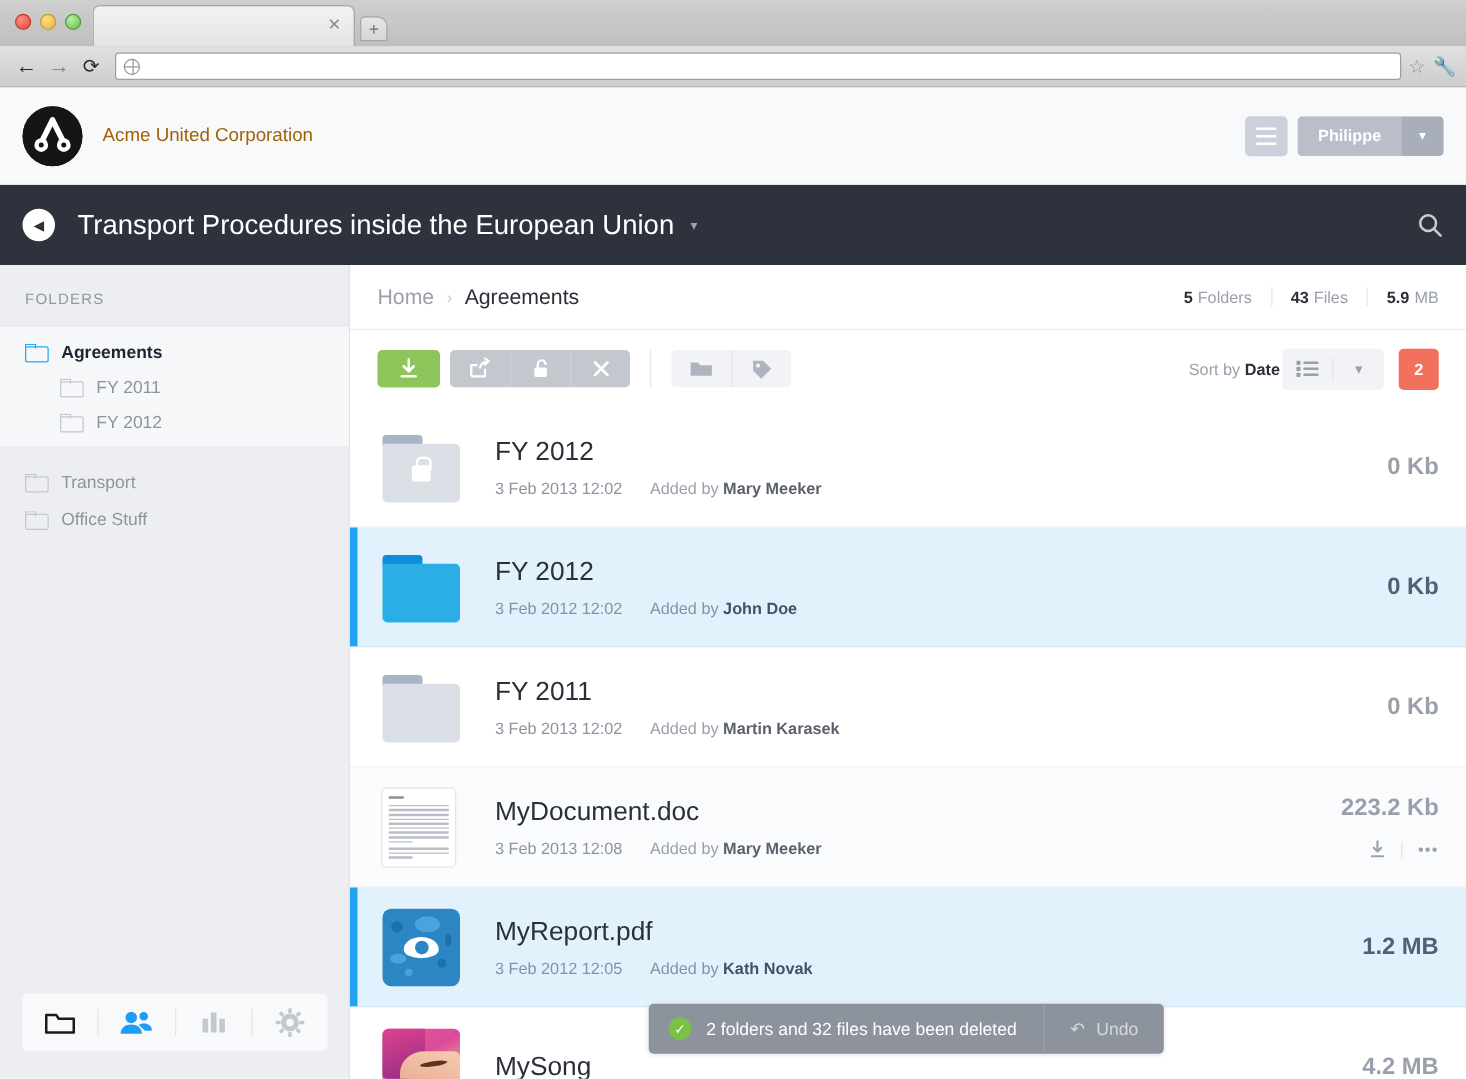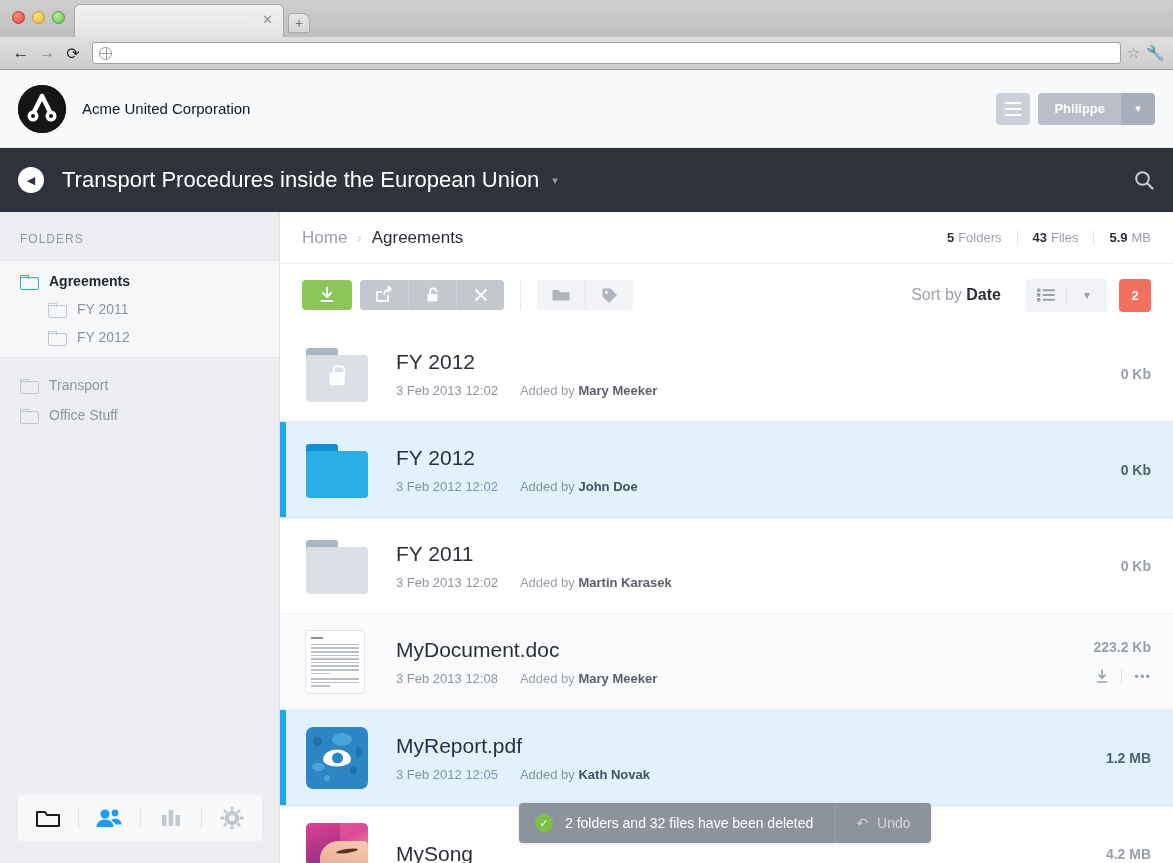--- a/index.html
+++ b/index.html
@@ -72,21 +72,21 @@
   
   .app-header {
     position: absolute; top: 70px; left: 0; width: 1173px; height: 78px;
     background: #f8f9fb; border-bottom: 1px solid #e6e8ec;
     display: flex; align-items: center; padding: 0 18px;
   }
   .logo {
     width: 48px; height: 48px; border-radius: 50%; background: #151515;
     position: relative; flex-shrink: 0;
   }
-  .brand { margin-left: 16px; font-size: 15px; color: #0f172a; text-align: center; }
+  .brand { margin-left: 16px; font-size: 15px; color: #a16207; text-align: center; }
   .header-right { margin-left: auto; display: flex; align-items: center; gap: 8px; }
   .hamburger {
     width: 34px; height: 32px; background: #ccd0da; border-radius: 4px;
     display: flex; flex-direction: column; justify-content: center;
     align-items: center; gap: 4px; cursor: pointer;
   }
   .hamburger i { display: block; width: 16px; height: 2px; background: #fff; }
   .userbtn { display: flex; height: 32px; border-radius: 4px; overflow: hidden; cursor: pointer; }
   .userbtn .name {
     background: #b9bec9; color: #fff; font-size: 13px; font-weight: bold;
@@ -171,21 +171,21 @@
   .tb-btn.green { background: #8cc55a; border-radius: 4px; width: 50px; }
   .tb-btn.gray { background: #c3c7ce; }
   .tb-group.gray-group { margin-left: 8px; border-radius: 4px; overflow: hidden; }
   .tb-group.gray-group .tb-btn + .tb-btn { border-left: 1px solid #cdd1d8; }
   .tb-vsep { width: 1px; height: 30px; background: #e4e7ec; margin: 0 16px; }
   .tb-group.light { border-radius: 4px; overflow: hidden; }
   .tb-btn.light { background: #f2f3f6; color: #aeb3bd; }
   .tb-group.light .tb-btn + .tb-btn { border-left: 1px solid #e5e7ec; }
 
   .toolbar-right { margin-left: auto; display: flex; align-items: center; }
-  .sortby { font-size: 16px; color: #9aa0ab; margin-right: 25px; cursor: pointer; }
+  .sortby { font-size: 13px; color: #9aa0ab; margin-right: 2px; cursor: pointer; }
   .sortby b { color: #2b2f38; }
   .viewgroup {
     display: flex; align-items: center; background: #f2f3f6; border-radius: 4px;
     height: 33px; overflow: hidden;
   }
   .view-btn { width: 40px; display: flex; align-items: center; justify-content: center; height: 100%; cursor: pointer; }
   .view-sep { width: 1px; height: 18px; background: #e0e3e9; }
   .count-badge {
     margin-left: 12px; width: 32px; height: 33px; background: #f2705e;
     border-radius: 4px; color: #fff; font-size: 13px; font-weight: bold;
@@ -262,21 +262,21 @@
   .meta { margin-left: 28px; flex: 1; min-width: 0; }
   .fname { font-size: 21px; color: #2b2f38; font-weight: 300; line-height: 1.2; }
   .fsub { margin-top: 8px; font-size: 13px; color: #9aa0ab; display: flex; align-items: center; }
   .fdate { color: #8e949f; }
   .fadd { margin-left: 22px; }
   .fadd b { color: #5b616c; font-weight: bold; }
   .row.selected .fdate, .row.selected .fadd { color: #7f95a5; }
   .row.selected .fadd b { color: #3c5565; }
 
   .right-col { text-align: right; flex-shrink: 0; }
-  .fsize { font-size: 14px; color: #9aa0ab; font-weight: bold; }
+  .fsize { font-size: 19px; color: #9aa0ab; font-weight: bold; }
   .row.selected .fsize { color: #4b6374; }
   .row-actions { margin-top: 14px; display: flex; align-items: center; justify-content: flex-end; gap: 12px; }
   .ra-sep { width: 1px; height: 14px; background: #dfe2e8; }
   .ra-btn { color: #9aa0ab; font-size: 13px; cursor: pointer; display: flex; align-items: center; }
 
   
   .toast {
     position: absolute; left: 519px; top: 803px; height: 40px;
     background: #8d939d; border-radius: 4px; display: flex; align-items: center;
     z-index: 20; box-shadow: 0 1px 4px rgba(0,0,0,.12);

